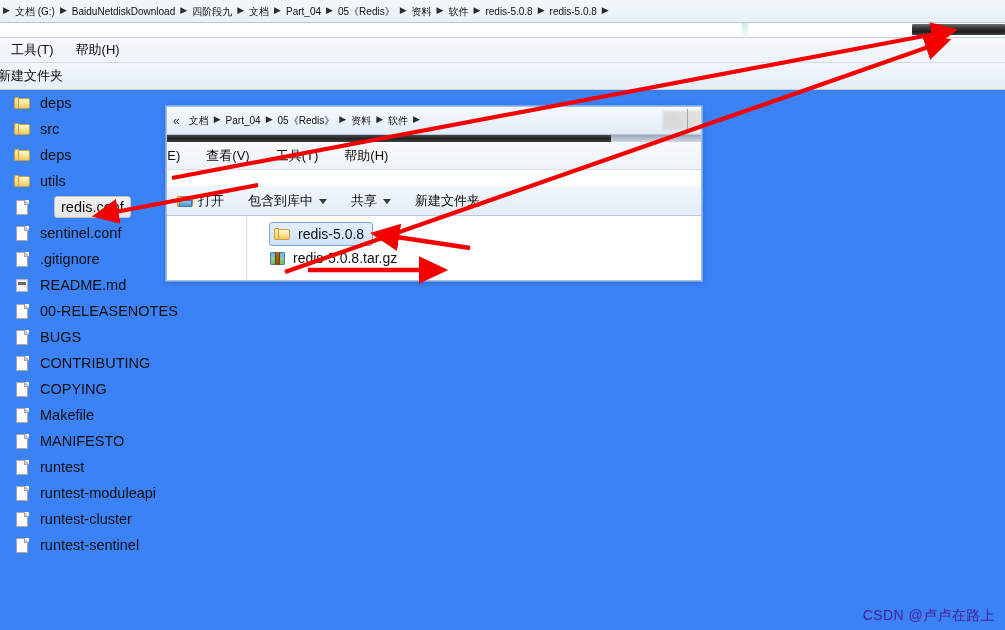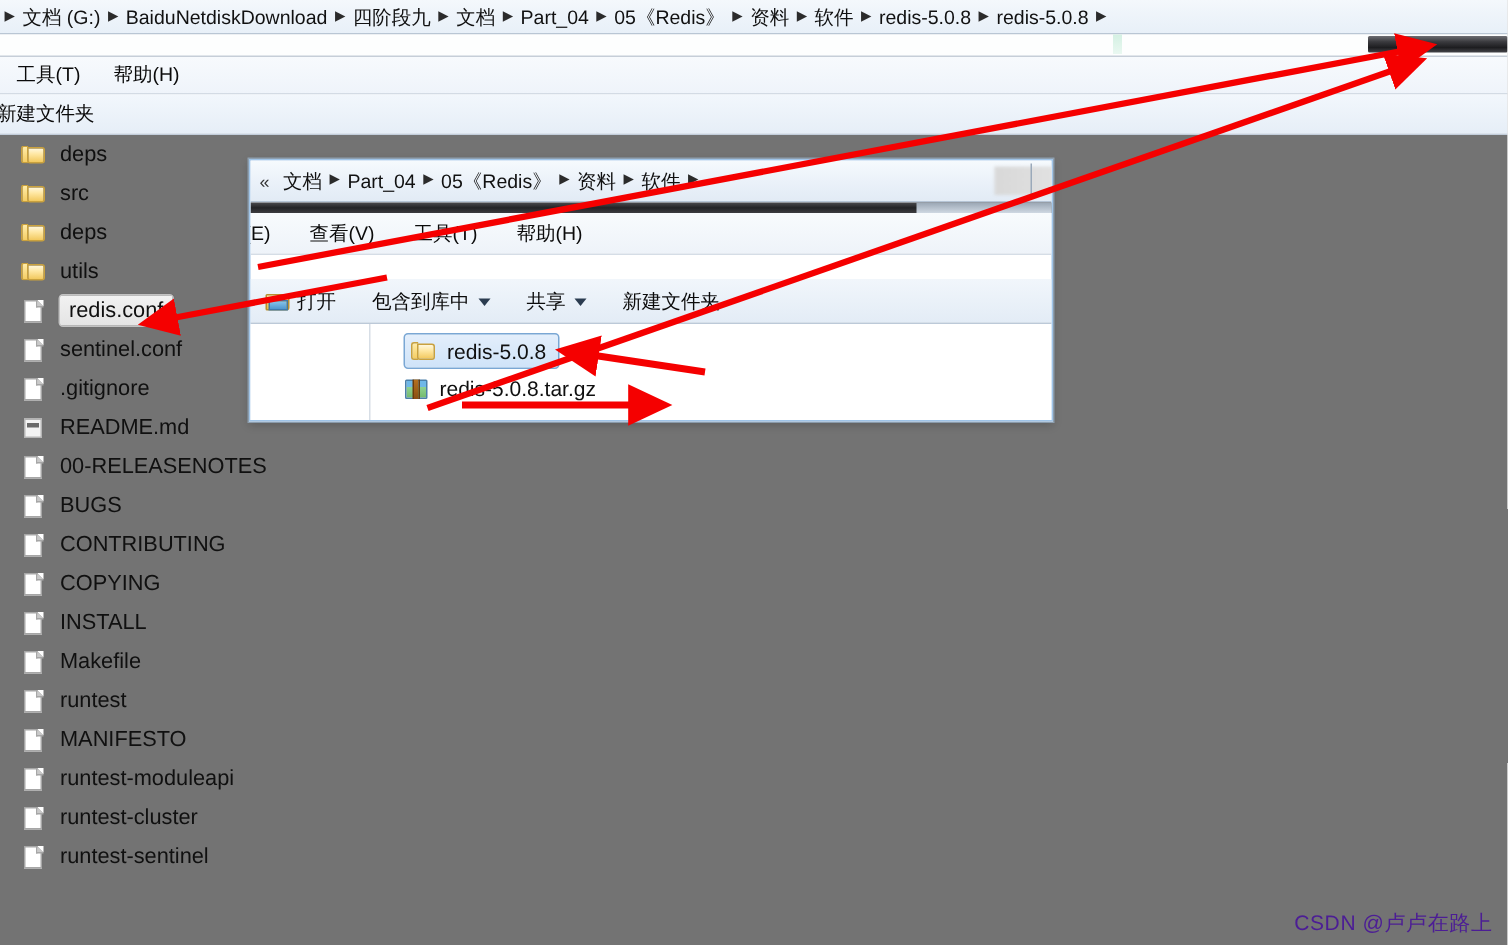--- a/index.html
+++ b/index.html
@@ -36,21 +36,21 @@
     font-size: 13.5px;
     color: #1a1a1a;
     white-space: nowrap;
     overflow: hidden;
     padding-left: 2px;
     box-sizing: border-box;
   }
   .crumb {
     padding: 0 4px;
     color: #111;
-    font-size: 13px;
+    font-size: 10px;
     line-height: 23px;
   }
   .crumb-sep {
     color: #2b2b2b;
     font-size: 9px;
     padding: 0 1px;
     line-height: 23px;
     position: relative;
     top: -1px;
   }
@@ -113,42 +113,42 @@
     margin-left: -2px;
     line-height: 26px;
   }
 
   
   #outer-filelist {
     position: absolute;
     left: 0; top: 90px;
     width: 1005px;
     height: 540px;
-    background: #737373;
+    background: #3b82f6;
   }
   .file-row {
     display: flex;
     align-items: center;
     height: 26px;
     padding-left: 14px;
     font-size: 14.5px;
     color: #101010;
     box-sizing: border-box;
   }
   .file-row .fname {
     margin-left: 9px;
     line-height: 26px;
     white-space: nowrap;
   }
   .file-row.selected .fname {
     background: linear-gradient(to bottom, #f2f2f2, #e4e4e4);
     border: 1px solid #c2c2c2;
     border-radius: 3px;
     padding: 0px 6px;
-    margin-left: 8px;
+    margin-left: 23px;
     line-height: 20px;
     box-shadow: 0 0 1px rgba(0,0,0,.08);
   }
 
   
   .ico {
     width: 17px; height: 16px;
     position: relative;
     flex: 0 0 auto;
     display: inline-block;
@@ -501,33 +501,29 @@
     <div class="file-row">
       <span class="ico doc"></span>
       <span class="fname">CONTRIBUTING</span>
     </div>
     <div class="file-row">
       <span class="ico doc"></span>
       <span class="fname">COPYING</span>
     </div>
     <div class="file-row">
       <span class="ico doc"></span>
-      <span class="fname">INSTALL</span>
-    </div>
-    <div class="file-row">
-      <span class="ico doc"></span>
       <span class="fname">Makefile</span>
     </div>
     <div class="file-row">
       <span class="ico doc"></span>
+      <span class="fname">MANIFESTO</span>
+    </div>
+    <div class="file-row">
+      <span class="ico doc"></span>
       <span class="fname">runtest</span>
-    </div>
-    <div class="file-row">
-      <span class="ico doc"></span>
-      <span class="fname">MANIFESTO</span>
     </div>
     <div class="file-row">
       <span class="ico doc"></span>
       <span class="fname">runtest-moduleapi</span>
     </div>
     <div class="file-row">
       <span class="ico doc"></span>
       <span class="fname">runtest-cluster</span>
     </div>
     <div class="file-row">

